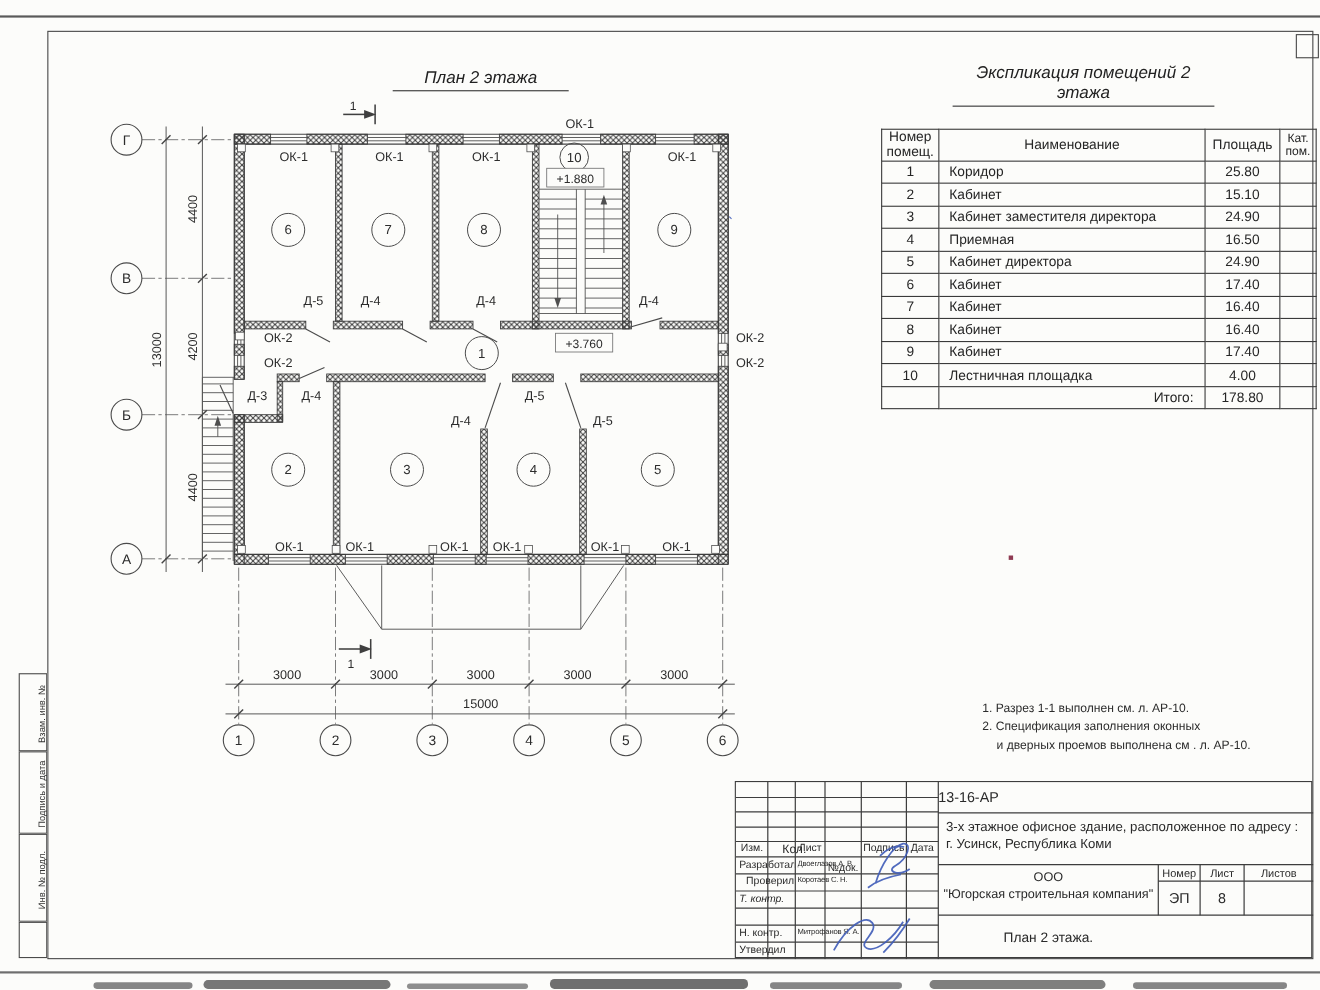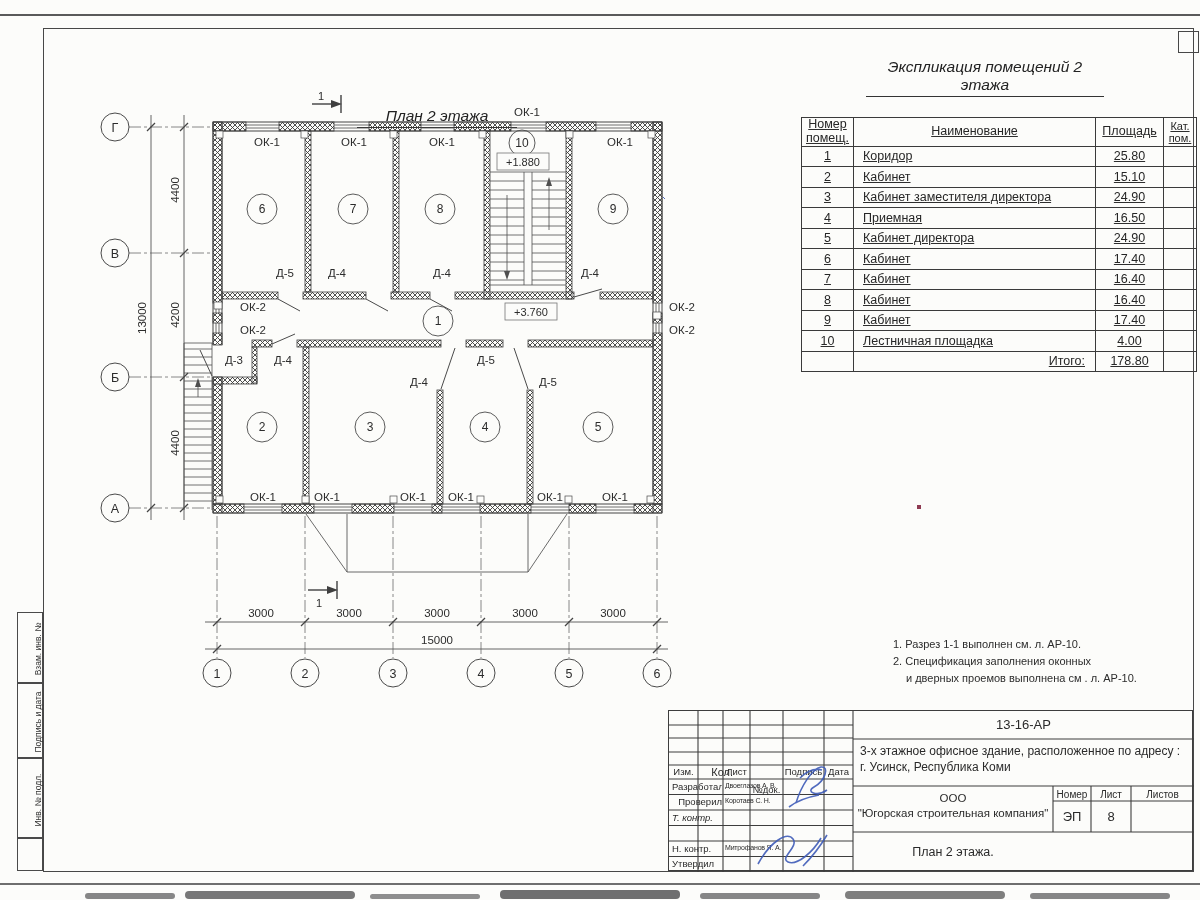--- a/index.html
+++ b/index.html
@@ -37,24 +37,24 @@
 <body>
 
 <div class="sheet">
 
   <div class="hline" style="left:0;top:14px;width:1200px;"></div>
   <div class="hline" style="left:0;top:883px;width:1200px;background:#6e6e6e;"></div>
 
   <div class="frame" style="left:43px;top:28px;width:1149px;height:842px;"></div>
   <div class="frame" style="left:1178px;top:31px;width:19px;height:20px;border-width:1.2px;"></div>
 
-  <div class="drawtitle" style="left:357px;top:62px;width:160px;margin-top:45px;">План 2 этажа</div>
+  <div class="drawtitle" style="left:357px;top:62px;width:160px;">План 2 этажа</div>
   <div class="drawtitle" style="left:866px;top:58px;width:238px;">Экспликация помещений 2 этажа</div>
 
-  <div class="abs" style="left:801px;top:117px;text-decoration:underline;">
+  <div class="abs" style="left:801px;top:117px;">
     <table class="expl">
       <tbody>
         <tr class="hdr">
           <th class="c-num">Номер помещ.</th>
           <th class="c-name" style="text-align:center;padding-left:3px !important;">Наименование</th>
           <th class="c-area">Площадь</th>
           <th class="c-cat">Кат. пом.</th>
         </tr>
         <tr>
             <td class="c-num">1</td>
@@ -153,21 +153,21 @@
           <line x1="0" y1="145.5" x2="184" y2="145.5"></line>
         <line x1="184" y1="28" x2="525" y2="28"></line>
           <line x1="184" y1="75" x2="525" y2="75"></line>
         <line x1="184" y1="121" x2="525" y2="121"></line>
         <line x1="384" y1="75" x2="384" y2="121"></line>
           <line x1="422" y1="75" x2="422" y2="121"></line>
         <line x1="462" y1="75" x2="462" y2="121"></line>
           <line x1="384" y1="90" x2="525" y2="90"></line>
       </g>
     </svg>
-    <div class="cell" style="left:184px;top:6px;width:341px;text-align:center;font-size:13px;">13-16-АР</div>
+    <div class="cell" style="left:184px;top:6px;width:341px;text-align:left;font-size:13px;">13-16-АР</div>
     <div class="cell" style="left:191px;top:33px;width:332px;font-size:12px;">3-х этажное офисное здание, расположенное по адресу :</div>
     <div class="cell" style="left:191px;top:49px;width:332px;font-size:12px;">г. Усинск, Республика Коми</div>
     <div class="cell" style="left:184px;top:81px;width:200px;text-align:center;font-size:11.5px;">ООО</div>
     <div class="cell" style="left:184px;top:96px;width:200px;text-align:center;font-size:11.5px;">"Югорская строительная компания"</div>
     <div class="cell" style="left:384px;top:78px;width:38px;text-align:center;font-size:10px;">Номер</div>
     <div class="cell" style="left:422px;top:78px;width:40px;text-align:center;font-size:10px;">Лист</div>
     <div class="cell" style="left:462px;top:78px;width:63px;text-align:center;font-size:10px;">Листов</div>
     <div class="cell" style="left:384px;top:98px;width:38px;text-align:center;font-size:13px;">ЭП</div>
     <div class="cell" style="left:422px;top:98px;width:40px;text-align:center;font-size:13px;">8</div>
     <div class="cell" style="left:184px;top:134px;width:200px;text-align:center;font-size:12.5px;">План 2 этажа.</div>

